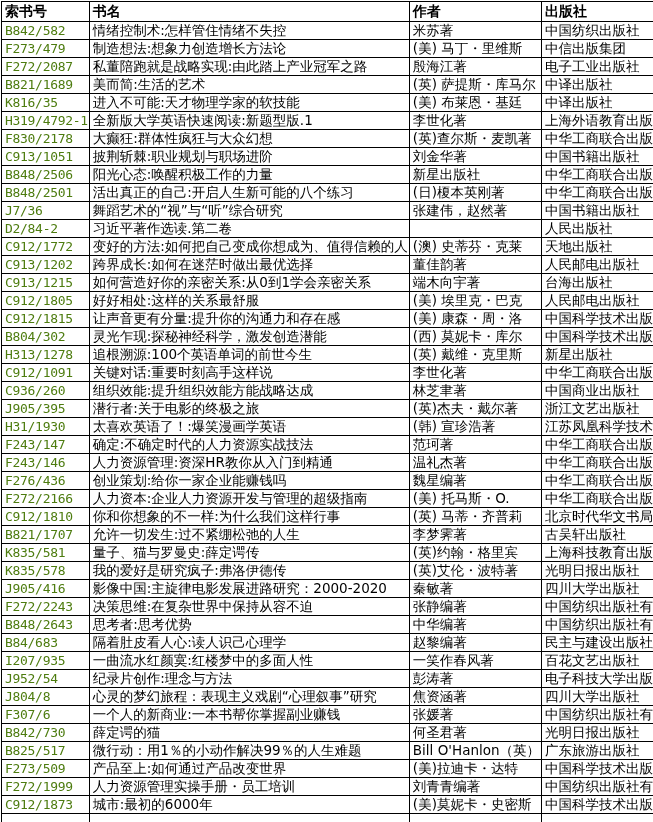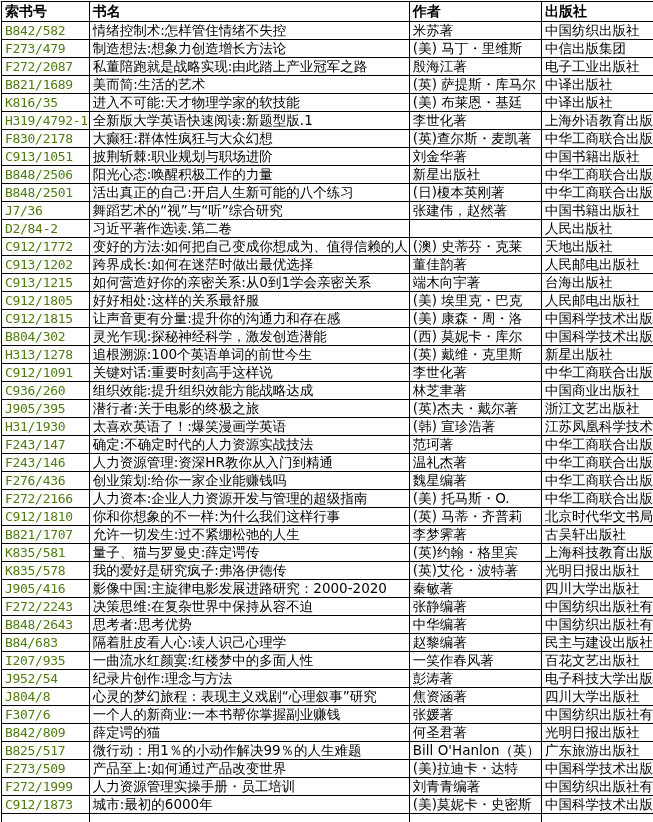--- a/index.html
+++ b/index.html
@@ -282,21 +282,21 @@
           <td class="c3">焦资涵著</td>
           <td class="c4"><span>四川大学出版社</span></td>
         </tr>
         <tr>
           <td class="c1">F307/6</td>
           <td class="c2">一个人的新商业:一本书帮你掌握副业赚钱</td>
           <td class="c3">张媛著</td>
           <td class="c4 overflow" style="border-right-color: transparent;"><span>中国纺织出版社有限公司</span></td>
         </tr>
         <tr>
-          <td class="c1">B842/809</td>
+          <td class="c1">B842/730</td>
           <td class="c2">薛定谔的猫</td>
           <td class="c3">何圣君著</td>
           <td class="c4"><span>光明日报出版社</span></td>
         </tr>
         <tr>
           <td class="c1">B825/517</td>
           <td class="c2">微行动：用1％的小动作解决99％的人生难题</td>
           <td class="c3">Bill O'Hanlon（英）</td>
           <td class="c4"><span>广东旅游出版社</span></td>
         </tr>

